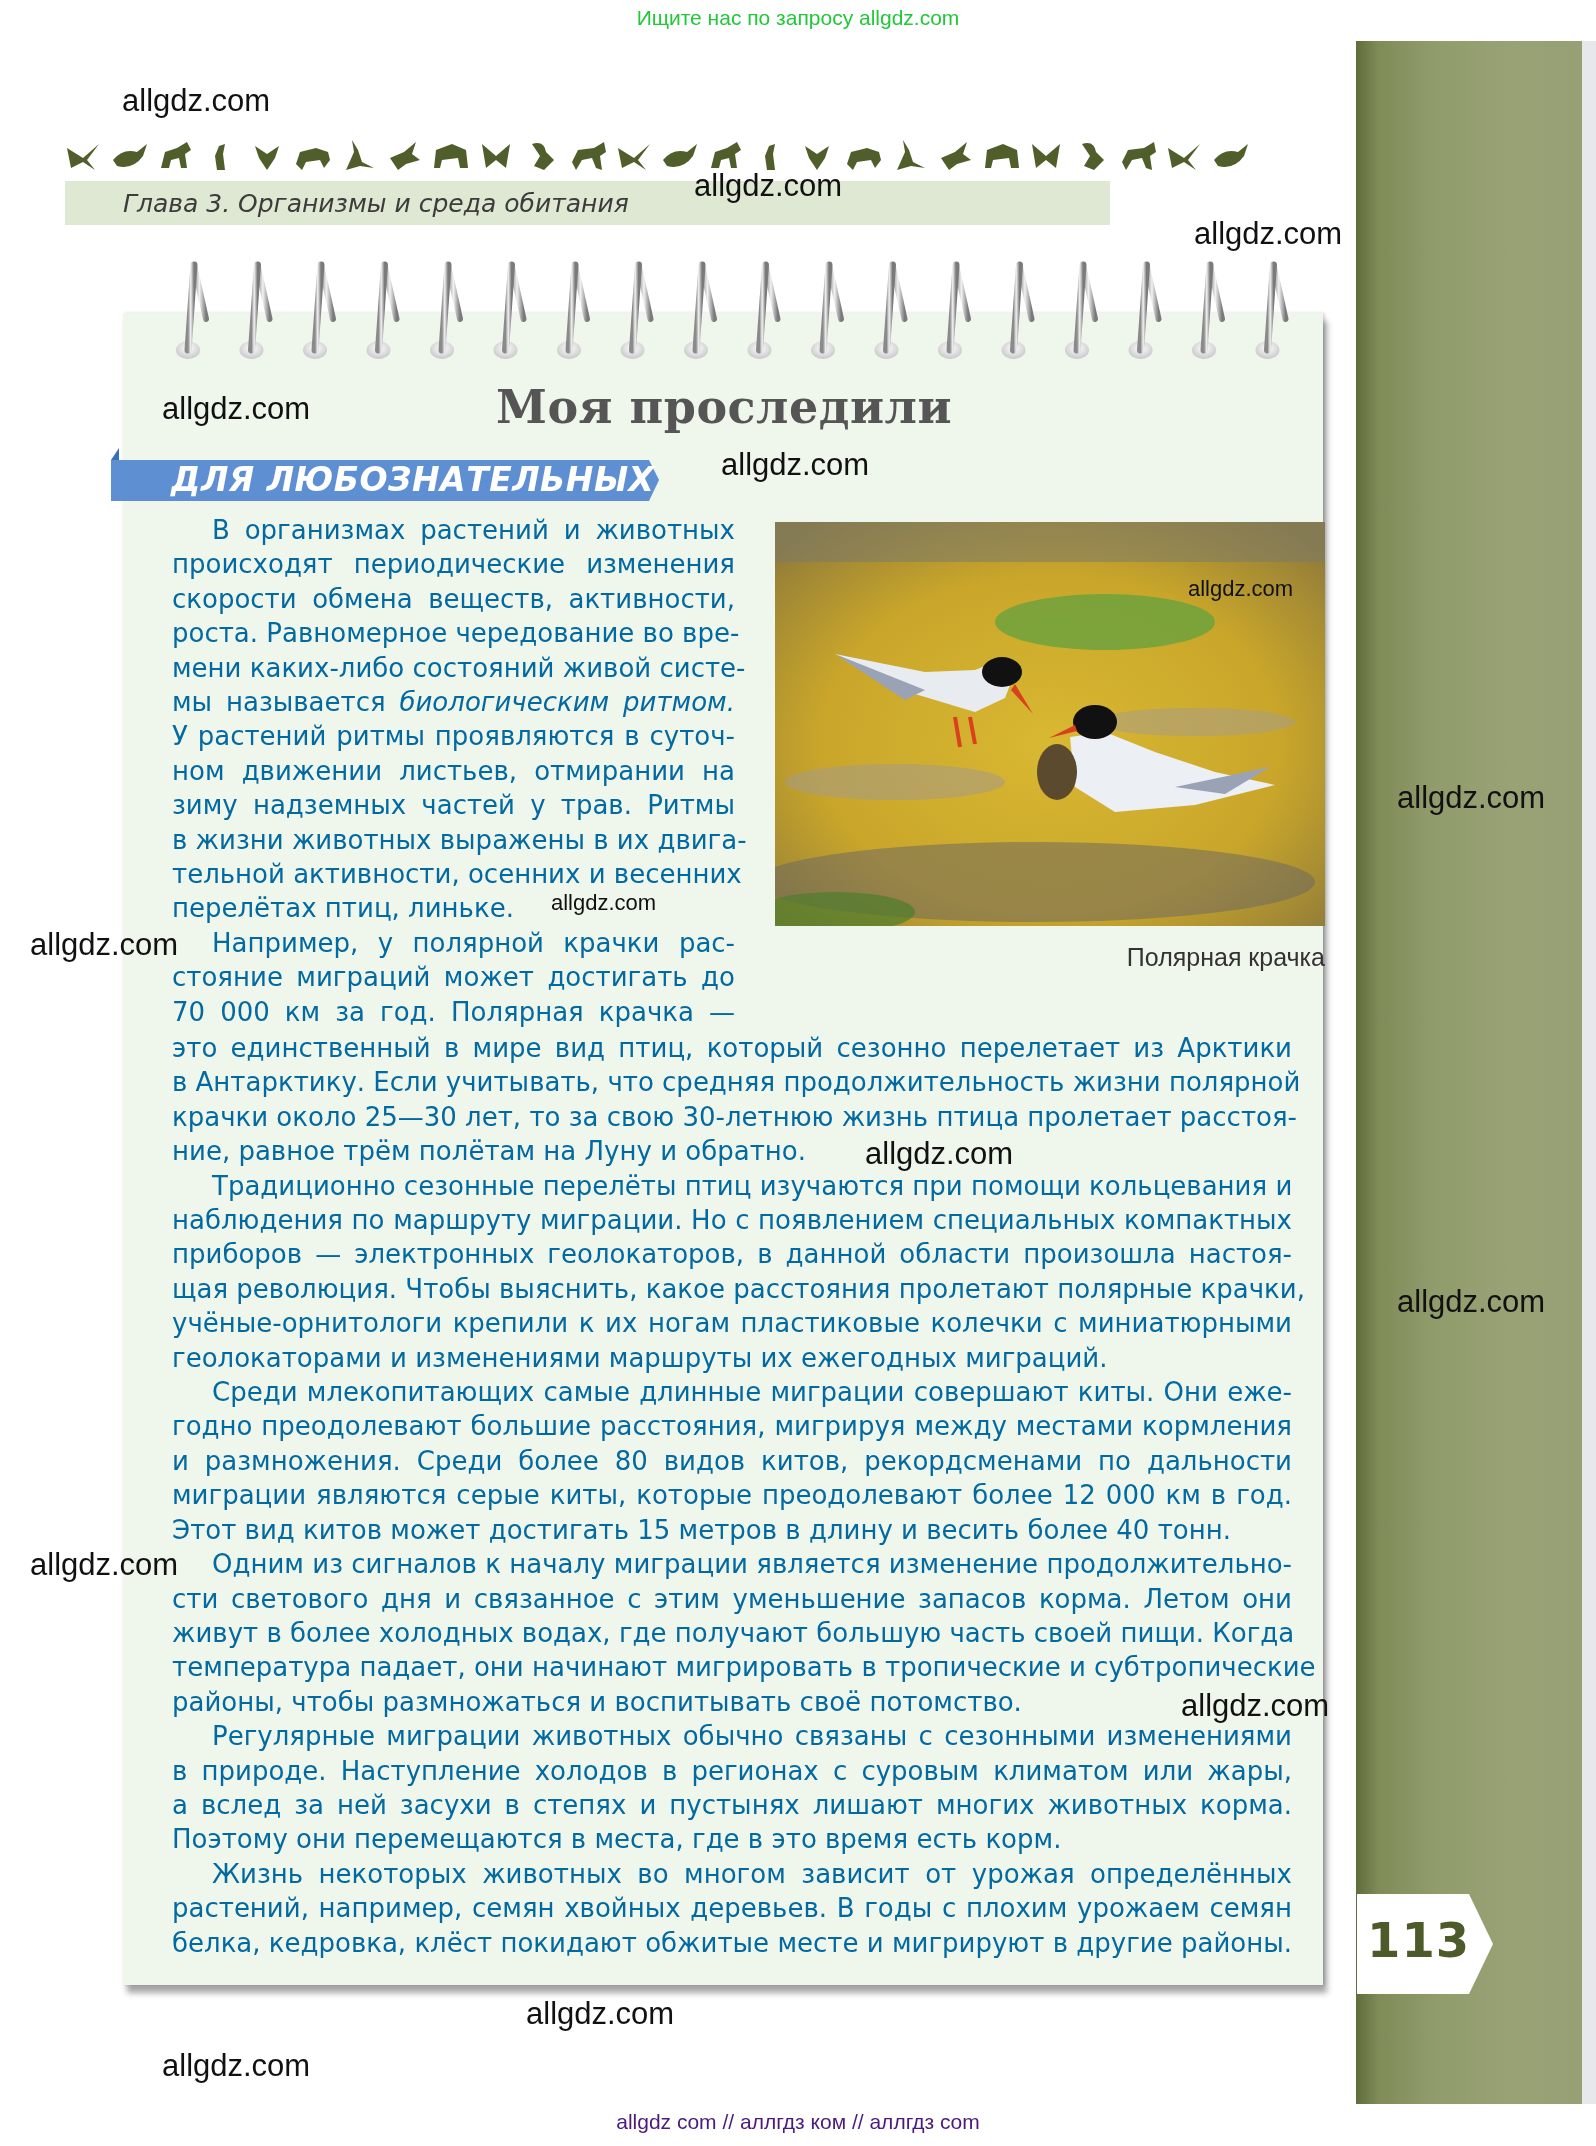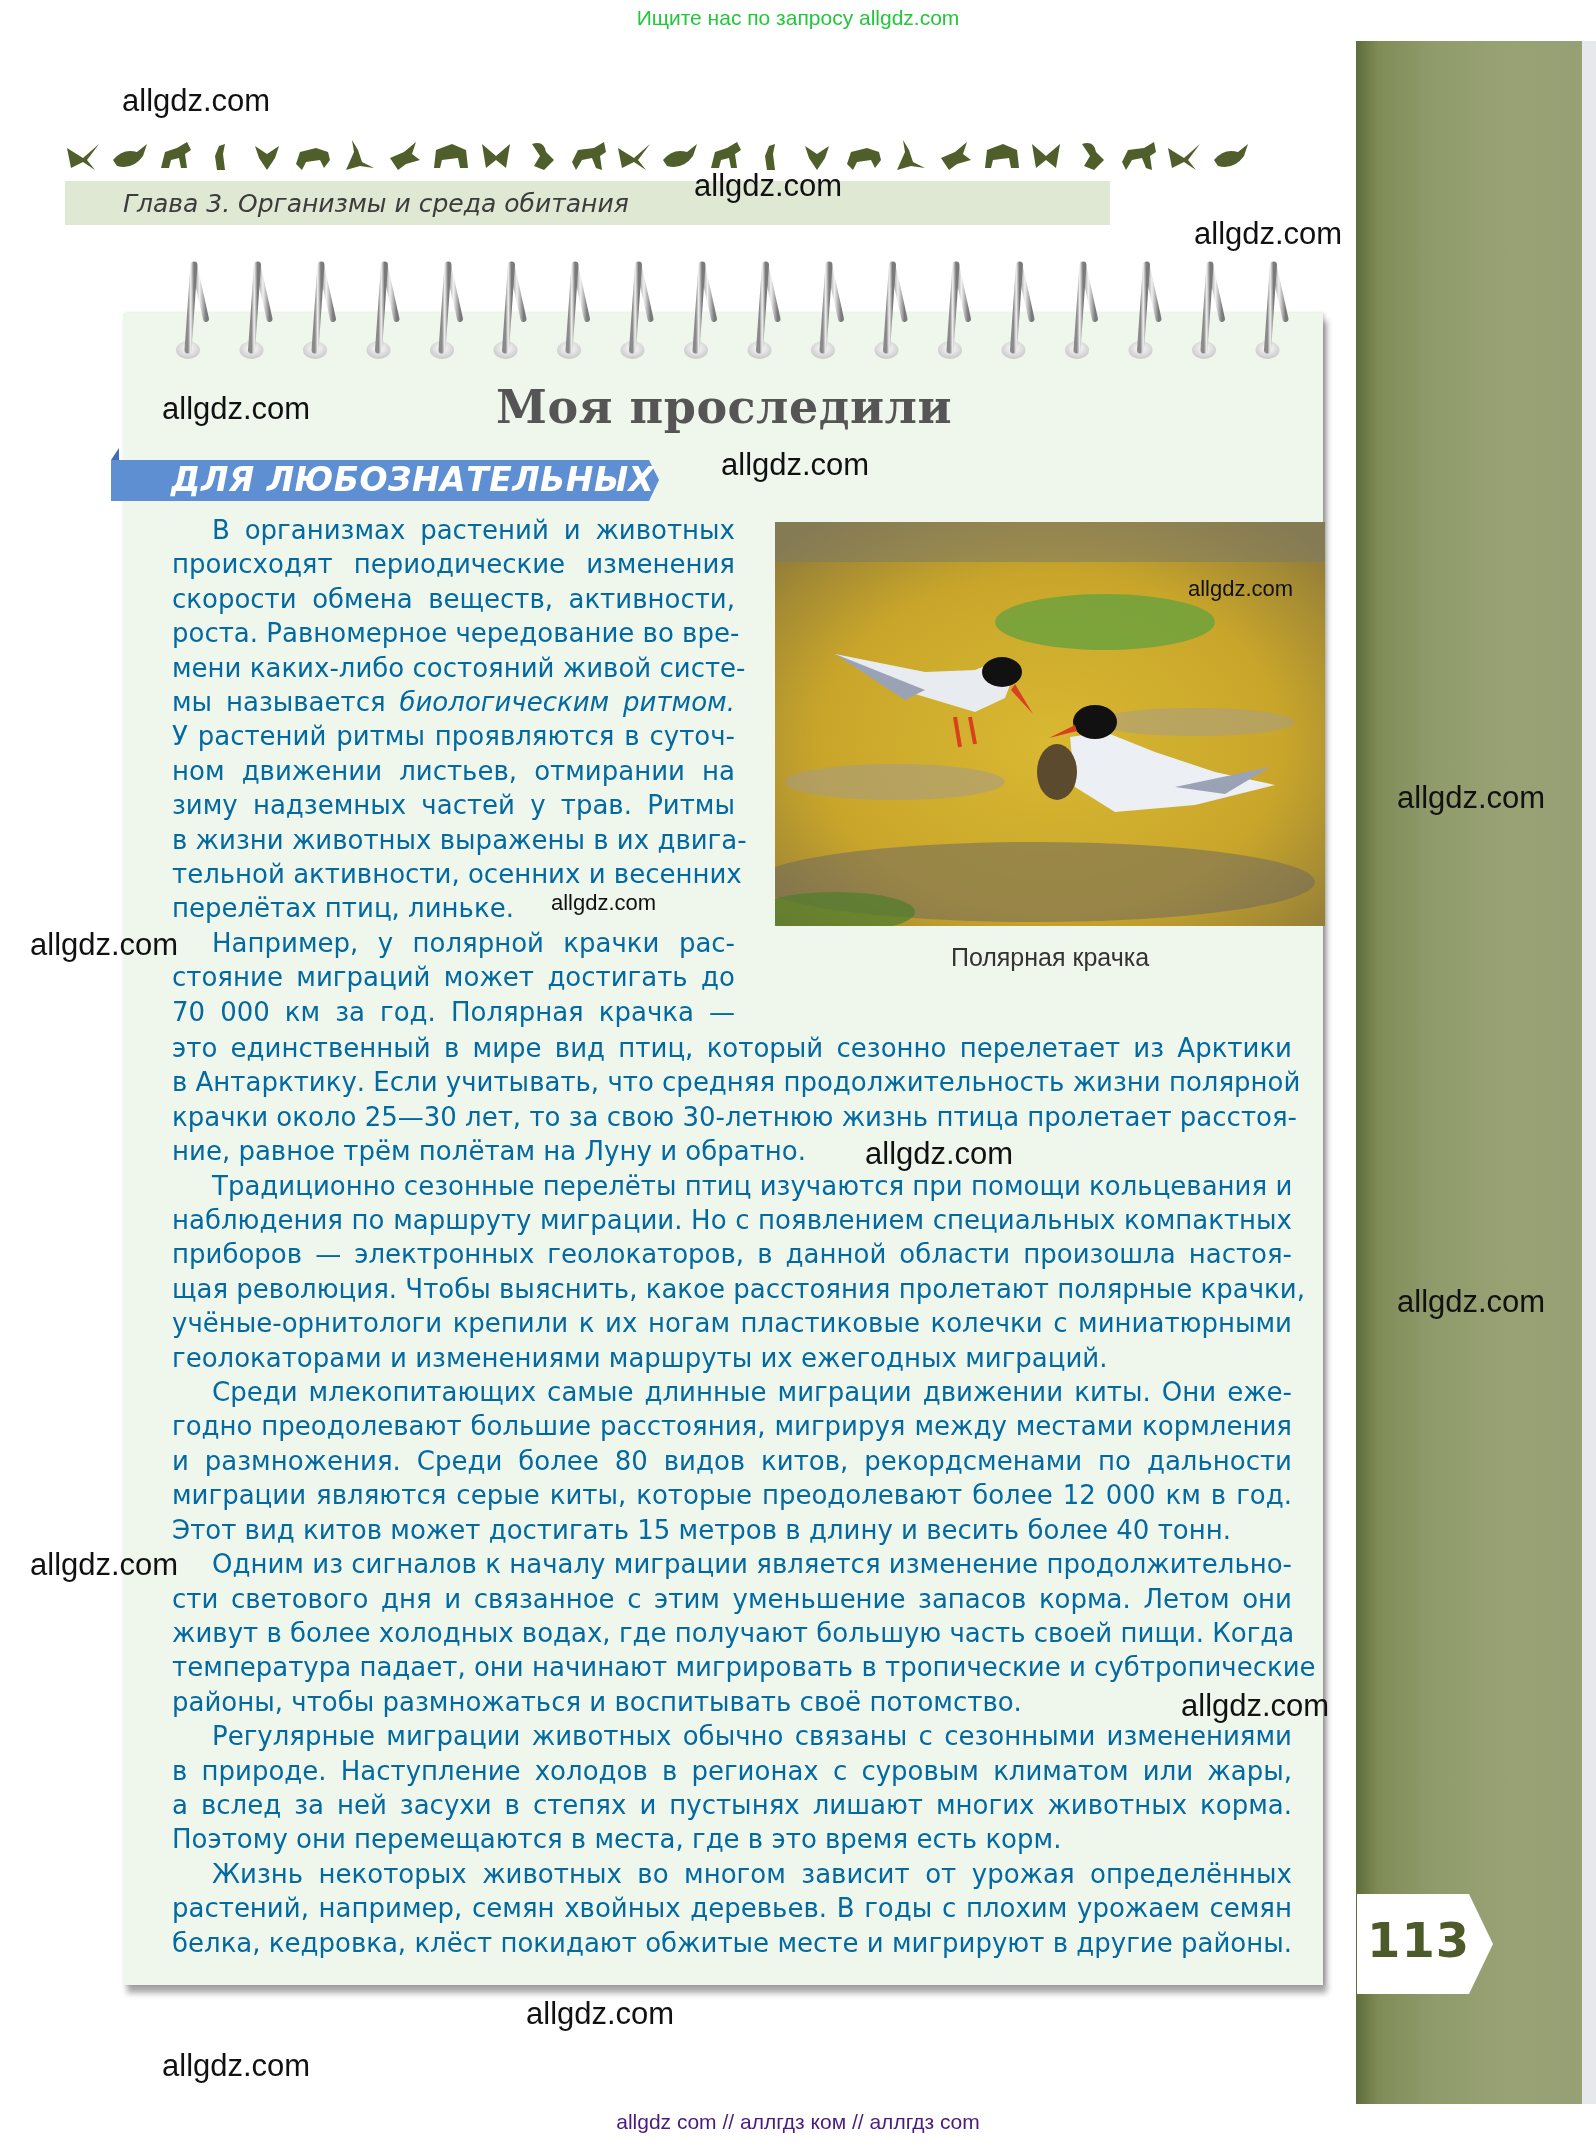--- a/index.html
+++ b/index.html
@@ -43,21 +43,21 @@
     line-height: 34.4px; color: #0369a1; text-align: justify; }
   .col-narrow { left: 172px; top: 513px; width: 563px; }
   .col-wide { left: 172px; top: 1031px; width: 1120px; }
   .body-text em { font-style: italic; margin-top: 48px; }
   .line { display: block; text-align: justify; text-align-last: justify; white-space: nowrap; overflow: visible; }
   .line.last { text-align-last: left; }
   .line.ind { padding-left: 40px; }
 
   .photo { position: absolute; left: 775px; top: 522px; width: 550px; height: 404px; overflow: hidden; }
   .photo svg { display: block; }
-  .caption { position: absolute; left: 775px; top: 943px; width: 550px; text-align: center;
+  .caption { position: absolute; left: 775px; top: 943px; width: 550px; text-align: right;
     font-family: "Liberation Sans", sans-serif; font-size: 25px; color: #333333; }
 
   .wm { position: absolute; font-family: "Liberation Sans", sans-serif; color: #111111; font-size: 31px; white-space: nowrap; }
   .wm.sm { font-size: 22px; }
 
   .footer { position: absolute; left: 0; width: 1596px; top: 2110px; text-align: center;
     font-family: "Liberation Sans", sans-serif; font-size: 21px; color: #4b1a7c; }
 </style>
 </head>
 <body>
@@ -329,21 +329,21 @@
   <span class="line">это единственный в мире вид птиц, который сезонно перелетает из Арктики</span>
   <span class="line">в Антарктику. Если учитывать, что средняя продолжительность жизни полярной</span>
   <span class="line">крачки около 25—30 лет, то за свою 30-летнюю жизнь птица пролетает расстоя-</span>
   <span class="line last">ние, равное трём полётам на Луну и обратно.</span>
   <span class="line ind">Традиционно сезонные перелёты птиц изучаются при помощи кольцевания и</span>
   <span class="line">наблюдения по маршруту миграции. Но с появлением специальных компактных</span>
   <span class="line">приборов — электронных геолокаторов, в данной области произошла настоя-</span>
   <span class="line">щая революция. Чтобы выяснить, какое расстояния пролетают полярные крачки,</span>
   <span class="line">учёные-орнитологи крепили к их ногам пластиковые колечки с миниатюрными</span>
   <span class="line last">геолокаторами и изменениями маршруты их ежегодных миграций.</span>
-  <span class="line ind">Среди млекопитающих самые длинные миграции движении киты. Они еже-</span>
+  <span class="line ind">Среди млекопитающих самые длинные миграции совершают киты. Они еже-</span>
   <span class="line">годно преодолевают большие расстояния, мигрируя между местами кормления</span>
   <span class="line">и размножения. Среди более 80 видов китов, рекордсменами по дальности</span>
   <span class="line">миграции являются серые киты, которые преодолевают более 12 000 км в год.</span>
   <span class="line last">Этот вид китов может достигать 15 метров в длину и весить более 40 тонн.</span>
   <span class="line ind">Одним из сигналов к началу миграции является изменение продолжительно-</span>
   <span class="line">сти светового дня и связанное с этим уменьшение запасов корма. Летом они</span>
   <span class="line">живут в более холодных водах, где получают большую часть своей пищи. Когда</span>
   <span class="line">температура падает, они начинают мигрировать в тропические и субтропические</span>
   <span class="line last">районы, чтобы размножаться и воспитывать своё потомство.</span>
   <span class="line ind">Регулярные миграции животных обычно связаны с сезонными изменениями</span>

